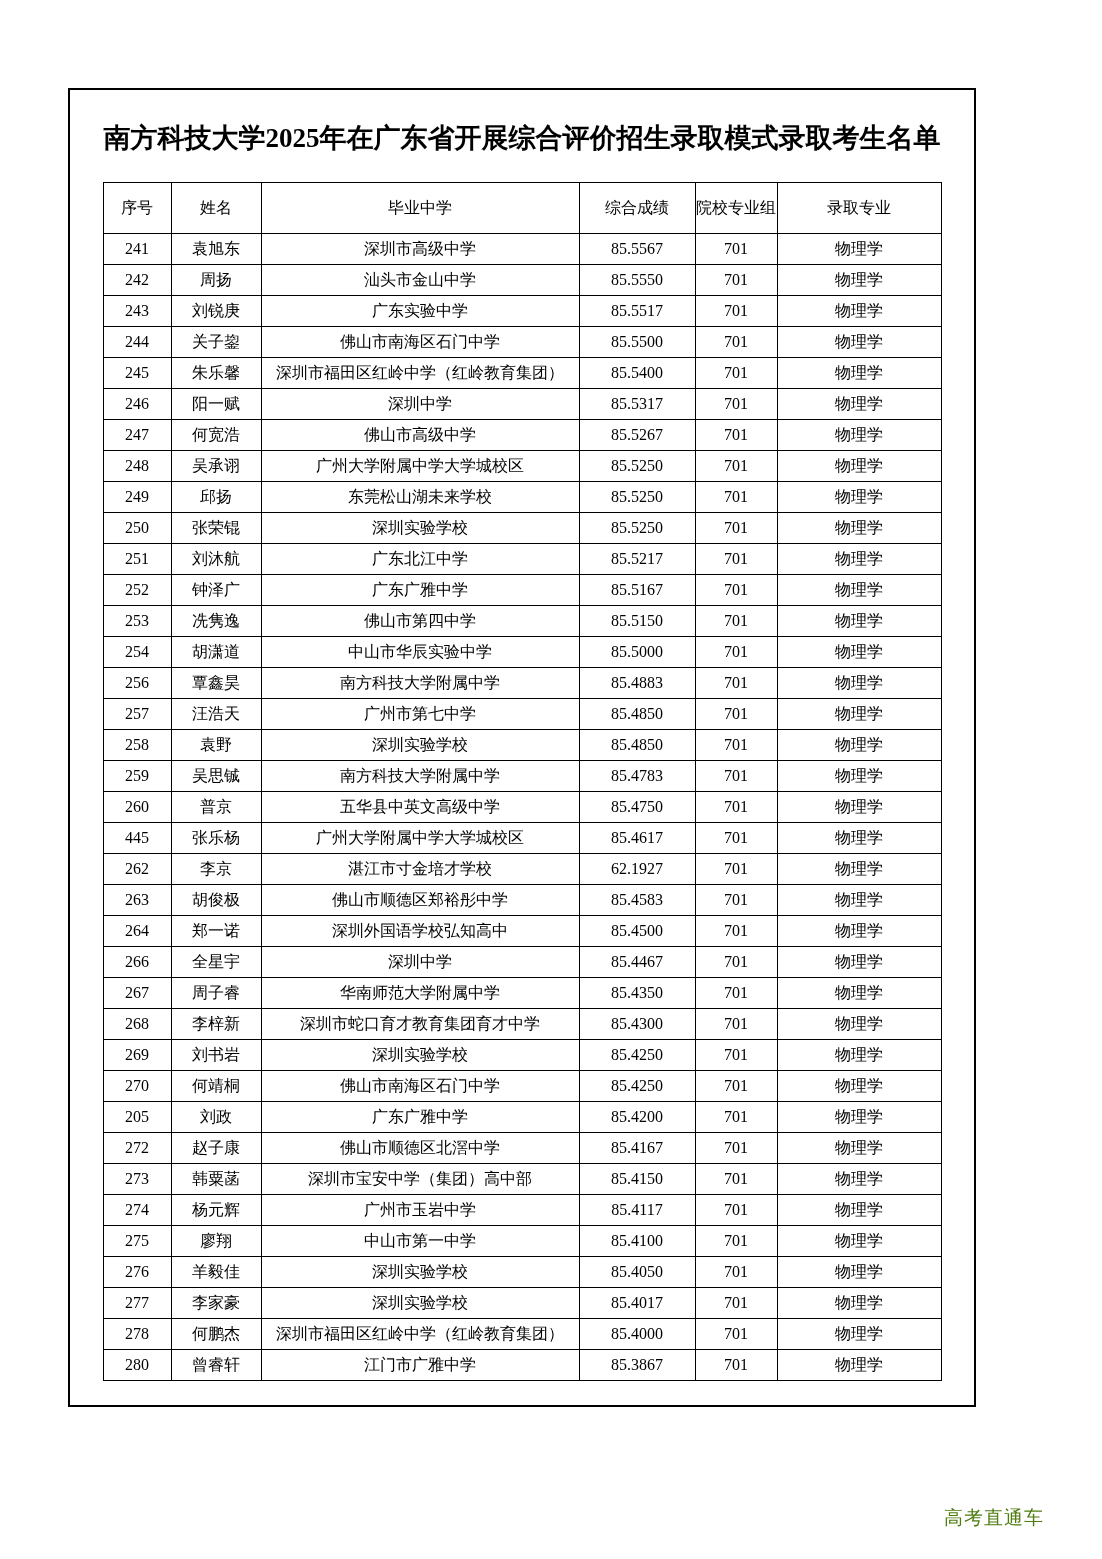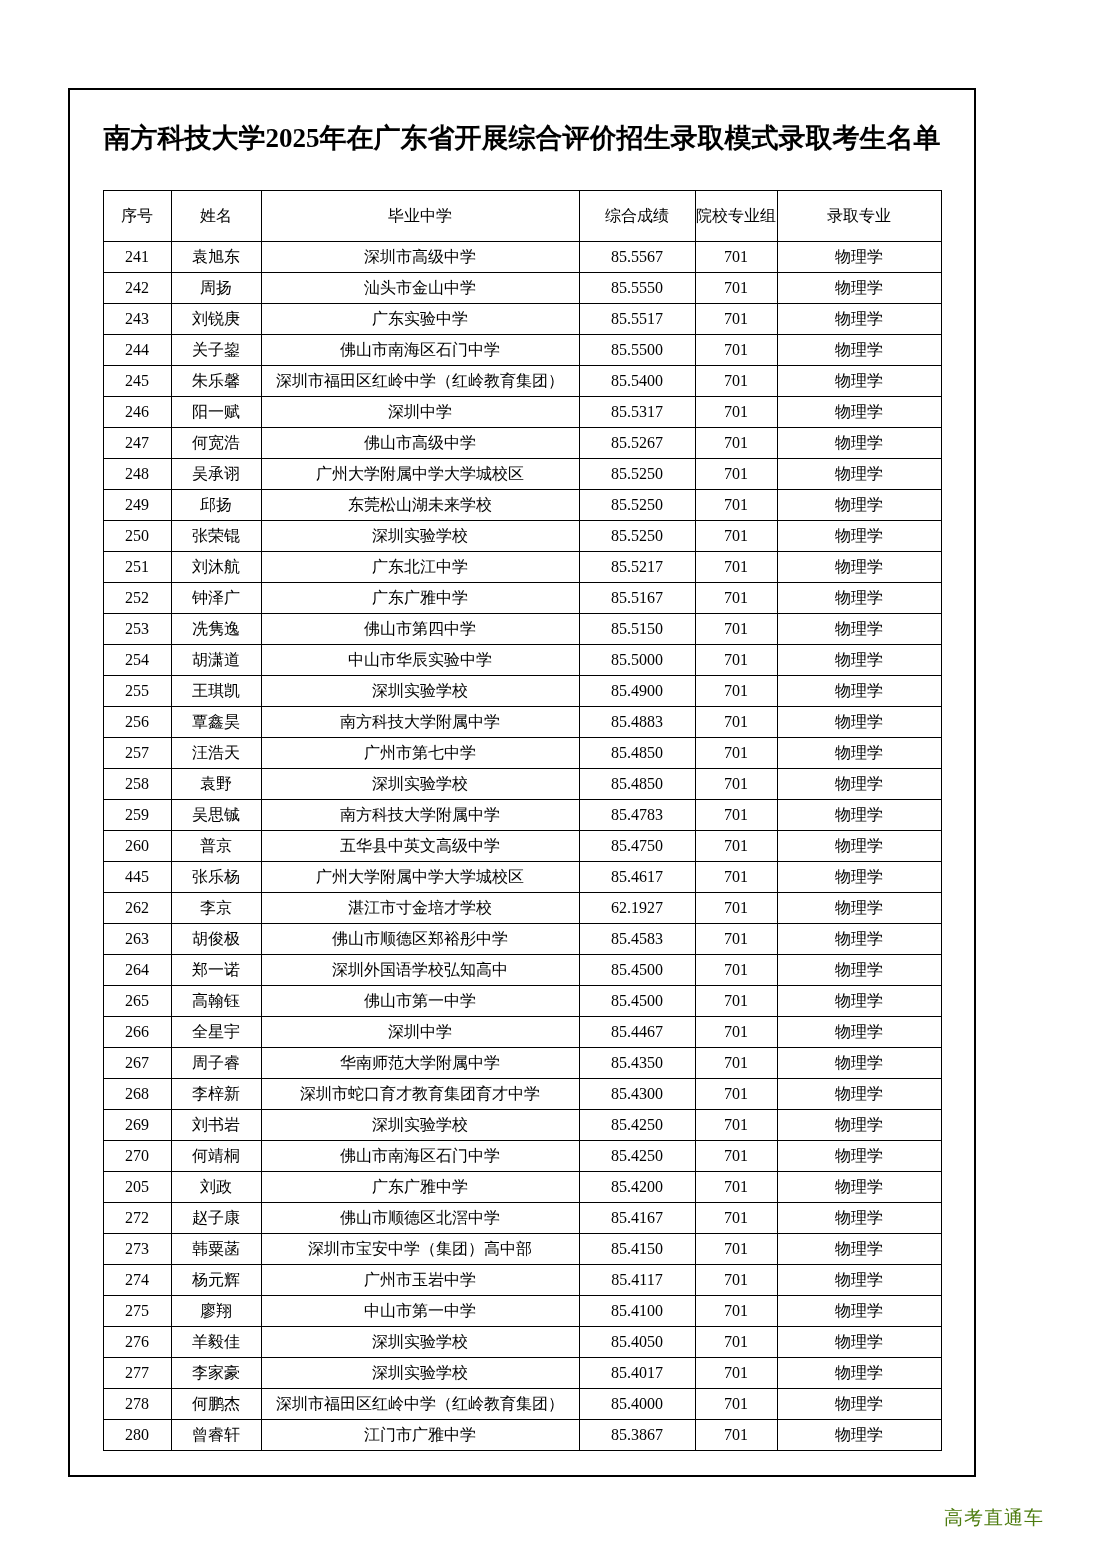--- a/index.html
+++ b/index.html
@@ -29,21 +29,21 @@
     letter-spacing: 0px;
     text-align: center;
     padding: 30px 0 26px 0;
     white-space: nowrap;
     overflow: visible;
     color: #000;
   }
   table.roster {
     border-collapse: collapse;
     width: 838px;
-    margin: 8px auto 24px auto;
+    margin: 0 auto 24px auto;
     table-layout: fixed;
   }
   table.roster th, table.roster td {
     border: 1px solid #000;
     text-align: center;
     font-size: 16px;
     color: #000;
     padding: 0;
     height: 30px;
     line-height: 30px;
@@ -204,28 +204,20 @@
         </tr>
         <tr>
           <td>254</td>
           <td>胡潇道</td>
           <td class="school-cell">中山市华辰实验中学</td>
           <td>85.5000</td>
           <td>701</td>
           <td>物理学</td>
         </tr>
         <tr>
-          <td>255</td>
-          <td>王琪凯</td>
-          <td class="school-cell">深圳实验学校</td>
-          <td>85.4900</td>
-          <td>701</td>
-          <td>物理学</td>
-        </tr>
-        <tr>
           <td>256</td>
           <td>覃鑫昊</td>
           <td class="school-cell">南方科技大学附属中学</td>
           <td>85.4883</td>
           <td>701</td>
           <td>物理学</td>
         </tr>
         <tr>
           <td>257</td>
           <td>汪浩天</td>
@@ -279,28 +271,20 @@
           <td>胡俊极</td>
           <td class="school-cell">佛山市顺德区郑裕彤中学</td>
           <td>85.4583</td>
           <td>701</td>
           <td>物理学</td>
         </tr>
         <tr>
           <td>264</td>
           <td>郑一诺</td>
           <td class="school-cell">深圳外国语学校弘知高中</td>
-          <td>85.4500</td>
-          <td>701</td>
-          <td>物理学</td>
-        </tr>
-        <tr>
-          <td>265</td>
-          <td>高翰钰</td>
-          <td class="school-cell">佛山市第一中学</td>
           <td>85.4500</td>
           <td>701</td>
           <td>物理学</td>
         </tr>
         <tr>
           <td>266</td>
           <td>全星宇</td>
           <td class="school-cell">深圳中学</td>
           <td>85.4467</td>
           <td>701</td>

